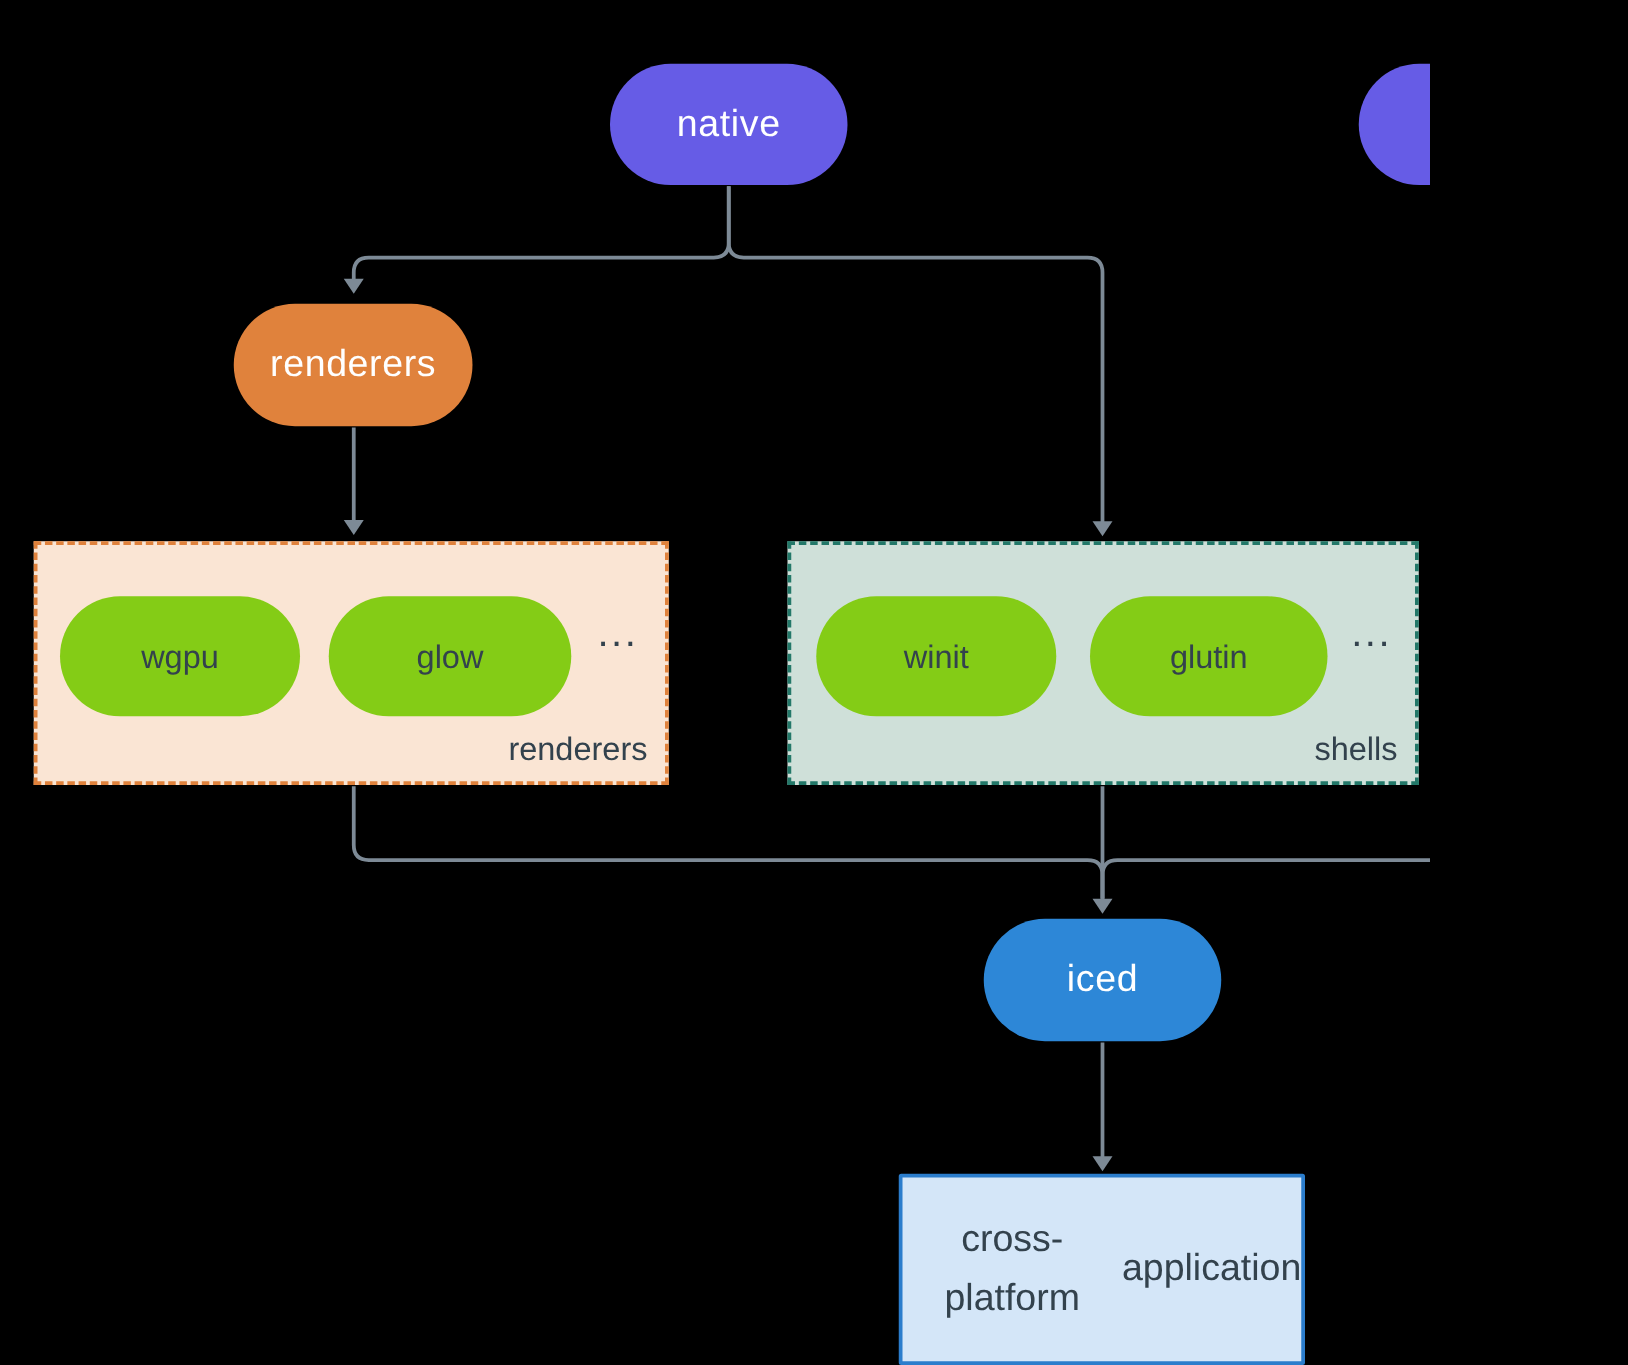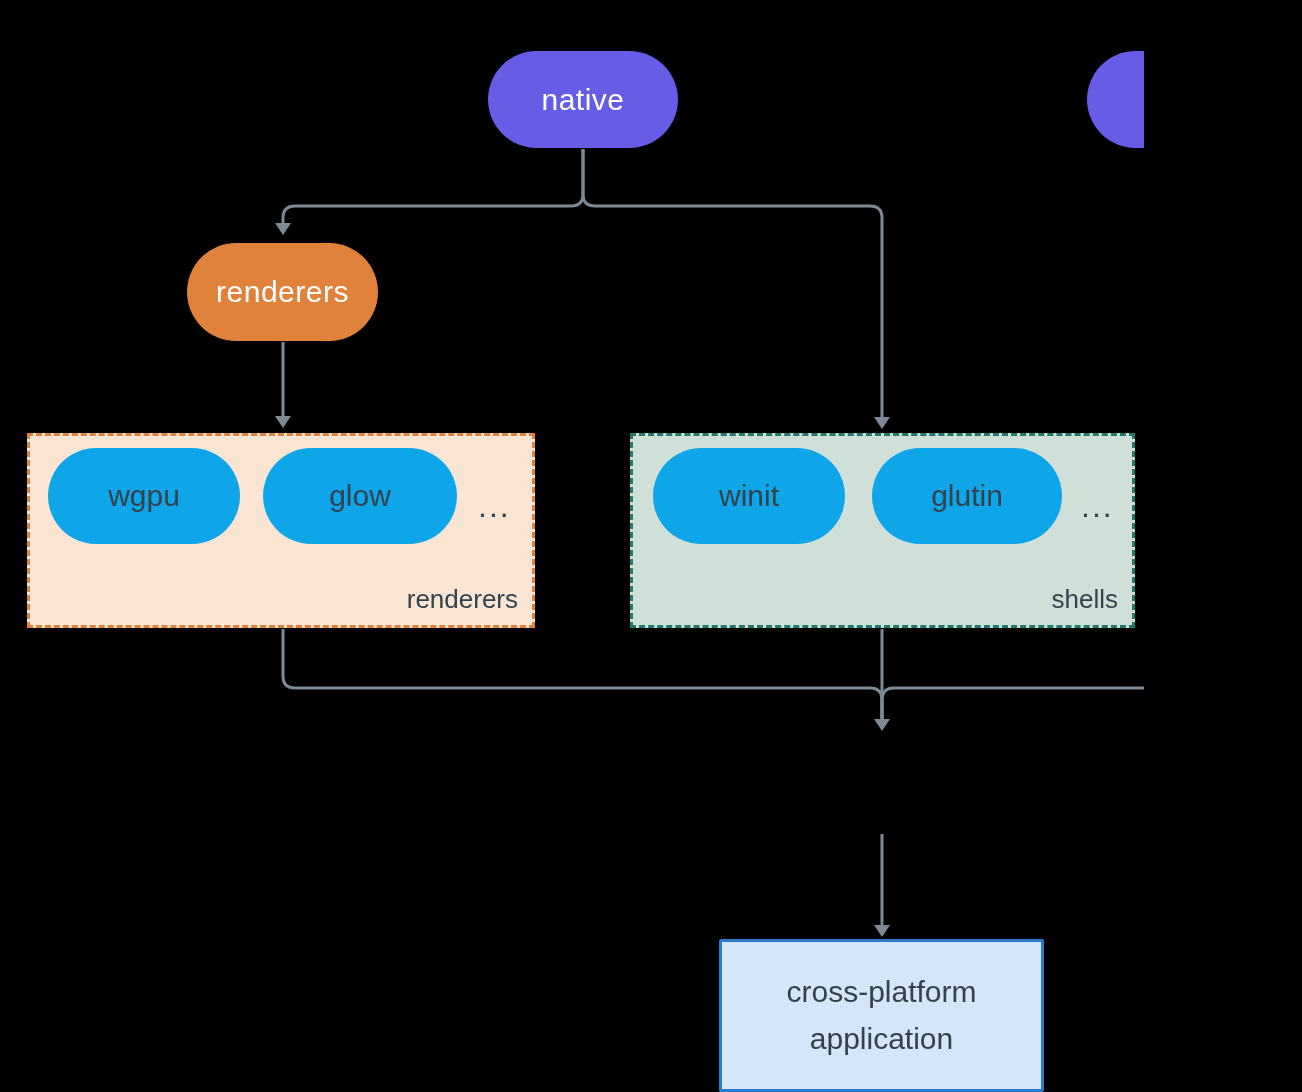--- a/index.html
+++ b/index.html
@@ -71,28 +71,28 @@
     background: var(--renderers-fill);
     border: 3px dashed var(--orange);
   }
   .group-shells {
     left: 630px; width: 505px;
     background: var(--shells-fill);
     border: 3px dashed var(--shells-border);
   }
   .inner-pill {
     position: absolute;
-    top: 12px;
+    top: 41px;
     height: 96px;
-    background: #0ea5e9;
+    background: #84cc16;
     border-radius: 48px;
     display: flex;
     align-items: center;
     justify-content: center;
-    font-size: 30px;
+    font-size: 26px;
     color: var(--text-dark);
   }
   .group-renderers .inner-pill.first  { left: 18px;  width: 192px; }
   .group-renderers .inner-pill.second { left: 233px; width: 194px; text-align: right; }
   .group-shells .inner-pill.first     { left: 20px;  width: 192px; }
   .group-shells .inner-pill.second    { left: 239px; width: 190px; }
   .ellipsis {
     position: absolute;
     left: 448px;
     top: 52px;
@@ -111,21 +111,21 @@
   .app-box {
     position: absolute;
     left: 719px;
     top: 911px;
     width: 325px;
     height: 153px;
     background: var(--app-fill);
     border: 3px solid var(--app-border);
     border-radius: 2px;
     display: flex;
-    flex-direction: column;
+    flex-direction: row;
     align-items: center;
     justify-content: center;
     font-size: 30px;
     line-height: 1.55;
     color: var(--text-dark);
     text-align: center;
   }
 </style>
 </head>
 <body>
@@ -174,19 +174,22 @@
     <div class="inner-pill first">
       <span>winit</span>
     </div>
     <div class="inner-pill second">
       <span>glutin</span>
     </div>
     <span class="ellipsis">...</span>
     <span class="group-label">shells</span>
   </div>
 
+  <div class="pill pill-iced">
+    <span>iced</span>
+  </div>
 
   <div class="app-box">
     <span>cross-platform</span>
     <span>application</span>
   </div>
 
 </div>
 
 </body></html>

